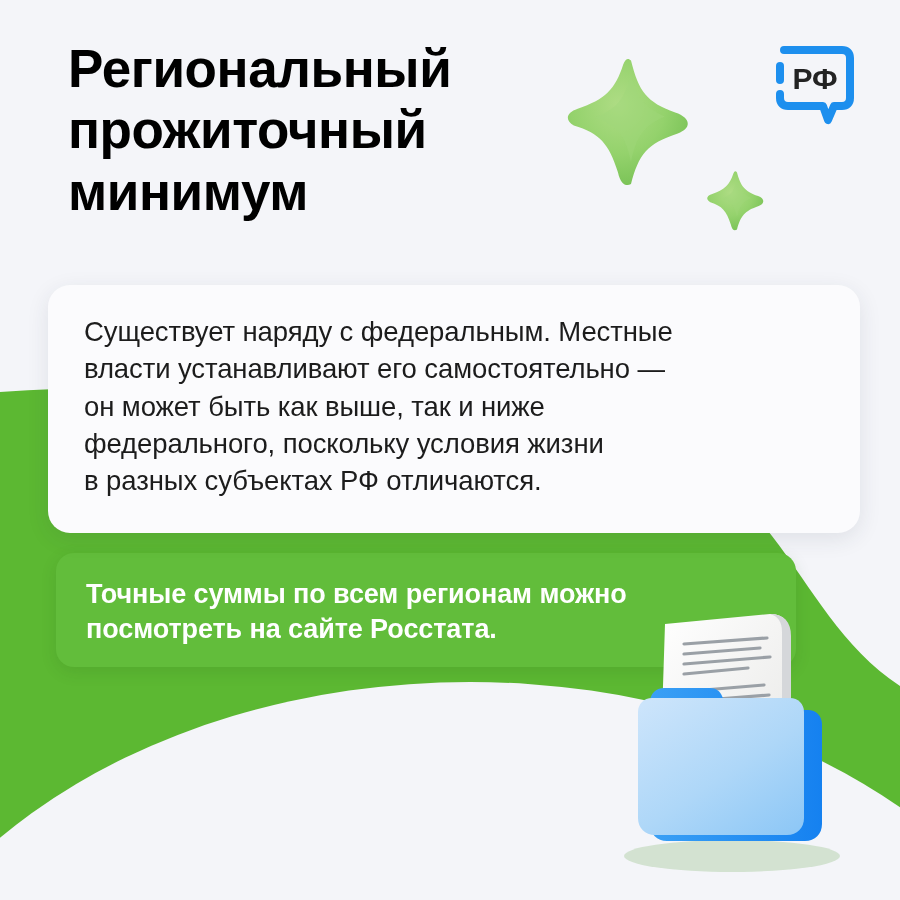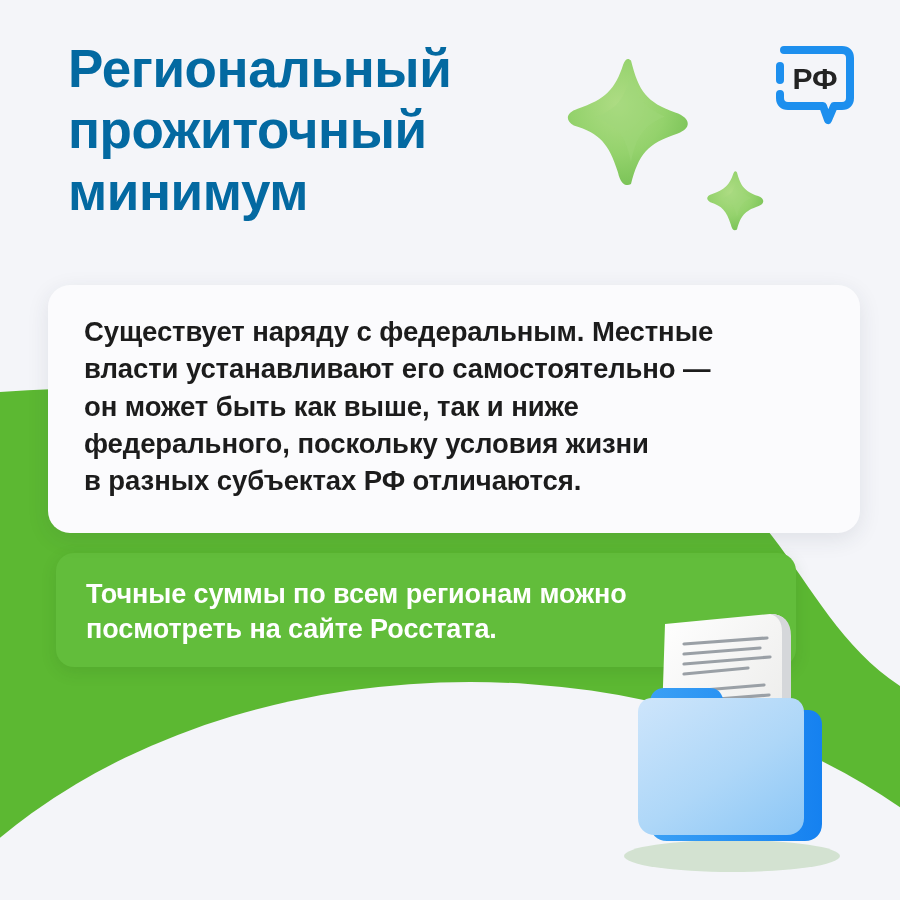--- a/index.html
+++ b/index.html
@@ -33,21 +33,21 @@
     width: 900px;
     height: 270px;
     z-index: 5;
   }
   .title {
     position: absolute;
     left: 68px;
     top: 38px;
     width: 520px;
     margin: 0;
-    color: #0369a1;
+    color: #000000;
     font-size: 53px;
     line-height: 1.16;
     font-weight: 800;
     letter-spacing: -0.4px;
     font-family: "Liberation Sans", "DejaVu Sans", sans-serif;
     white-space: pre-line;
   }
 
   
   .star-big {
@@ -88,21 +88,21 @@
     border-radius: 22px;
     box-shadow: 0 6px 22px rgba(40,50,70,0.10);
     z-index: 20;
     padding: 28px 36px 20px 36px;
   }
   .info-card-text {
     margin: 0;
     color: #1C1C1C;
     font-size: 27.5px;
     line-height: 1.355;
-    font-weight: 700;
+    font-weight: 400;
     letter-spacing: -0.1px;
     white-space: pre-line;
     font-family: "Liberation Sans", "DejaVu Sans", sans-serif;
   }
 
   
   .highlight-banner {
     position: absolute;
     left: 56px;
     top: 553px;

